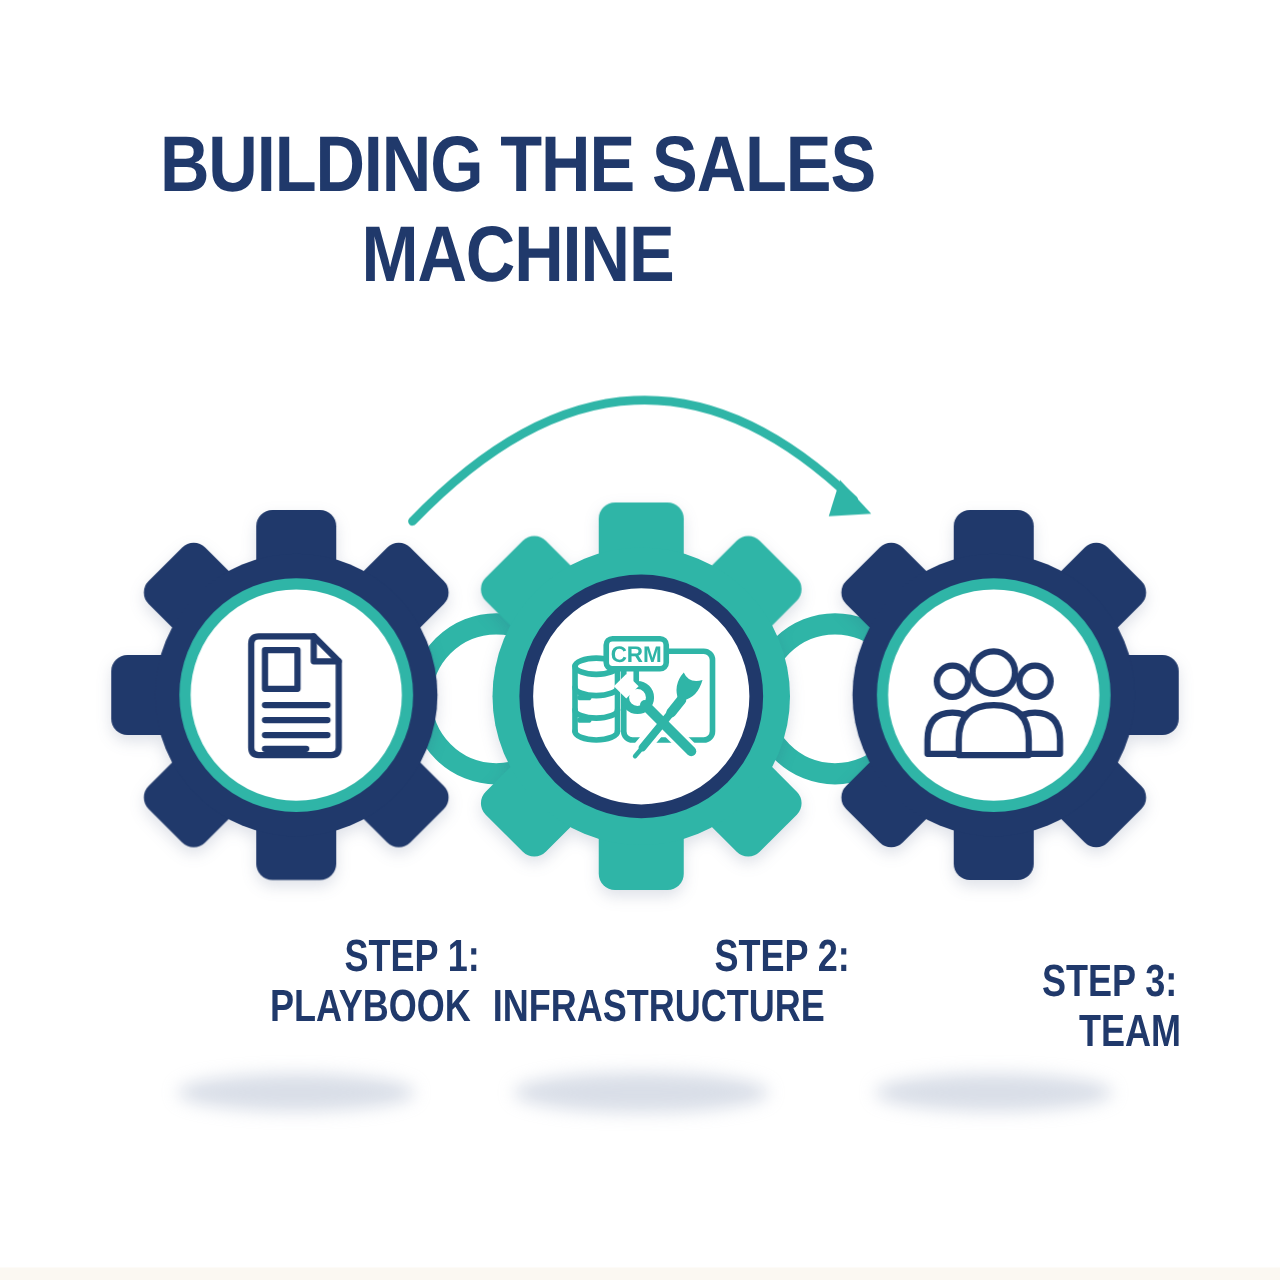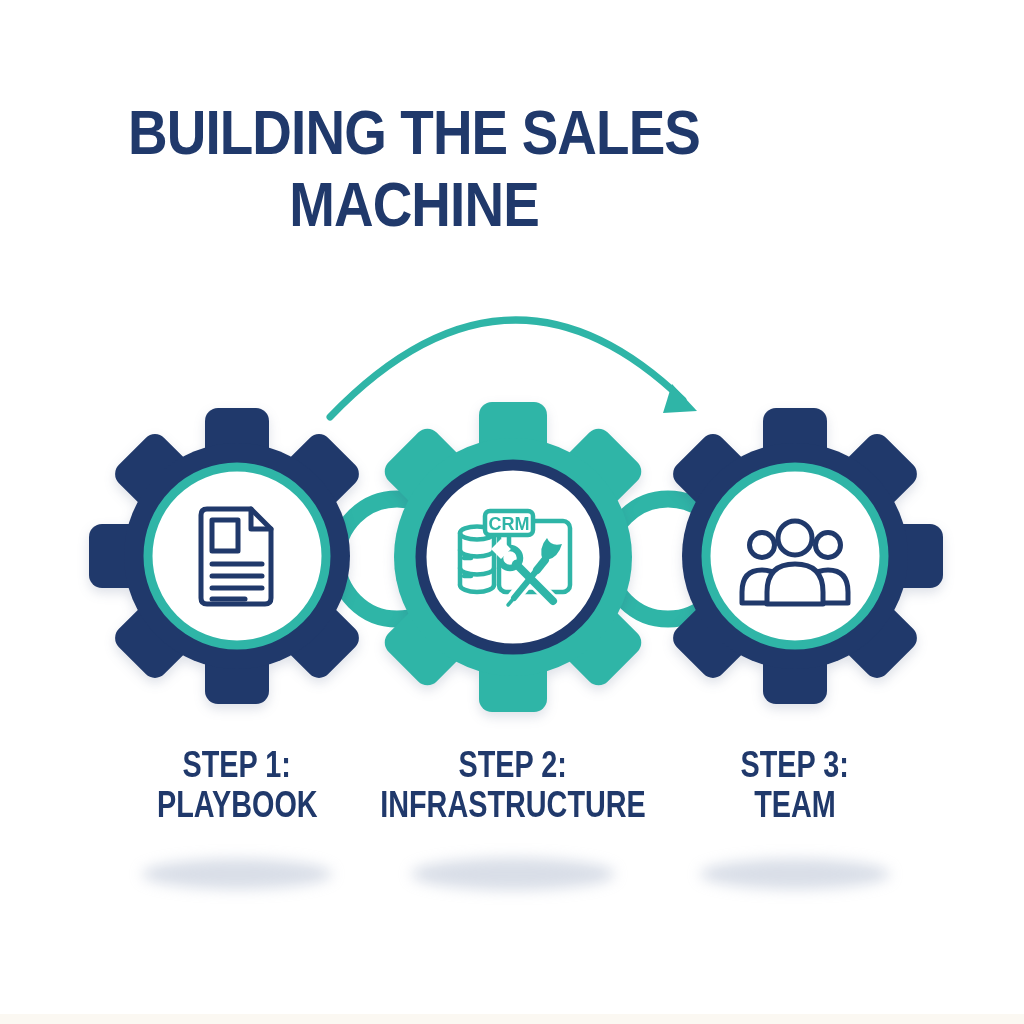--- a/index.html
+++ b/index.html
@@ -4,26 +4,26 @@
 <style>
   :root{
     --navy:#20396b; --teal:#2fb5a7; --background:#ffffff; --shadow:#b3bdd0;
   }
   html,body{margin:0;padding:0;background:#fff;}
   .canvas{position:relative;width:1024px;height:1024px;background:var(--background);
           overflow:hidden;font-family:"Liberation Sans",sans-serif;}
   .page-title{position:absolute;top:96px;left:0;width:828px;text-align:center;
               margin:0;color:var(--navy);font-weight:bold;font-size:63px;letter-spacing:-1px;}
   .page-title .squeeze{display:inline-block;transform:scaleX(.87);transform-origin:center;}
-  .step-label{position:absolute;top:745px;text-align:center;color:var(--navy);
+  .step-label{position:absolute;top:745px;text-align:right;color:var(--navy);
               font-weight:bold;font-size:36px;line-height:1.12;letter-spacing:0;}
   .step-label .squeeze{display:inline-block;transform:scaleX(.8);transform-origin:center;white-space:nowrap;}
   .label-1{left:77px;width:320px;}
   .label-2{left:333px;width:360px;text-decoration:underline;}
-  .label-3{left:635px;width:320px;}
+  .label-3{left:635px;width:320px;margin-top:20px;}
   svg.scene{position:absolute;left:0;top:0;}
   .navy-fill{fill:var(--navy);}
   .teal-fill{fill:var(--teal);}
   .ring-teal{fill:#fff;stroke:var(--teal);stroke-width:9;}
   .ring-navy{fill:#fff;stroke:var(--navy);stroke-width:11;}
   .link{fill:none;stroke:var(--teal);stroke-width:17;}
   .arrow-path{fill:none;stroke:var(--teal);stroke-width:7;stroke-linecap:round;}
   .arrow-head{fill:var(--teal);}
   .gear{filter:drop-shadow(0 5px 6px rgba(50,70,110,.16));}
   .icon-navy{fill:none;stroke:var(--navy);stroke-width:5;stroke-linejoin:round;stroke-linecap:round;}

